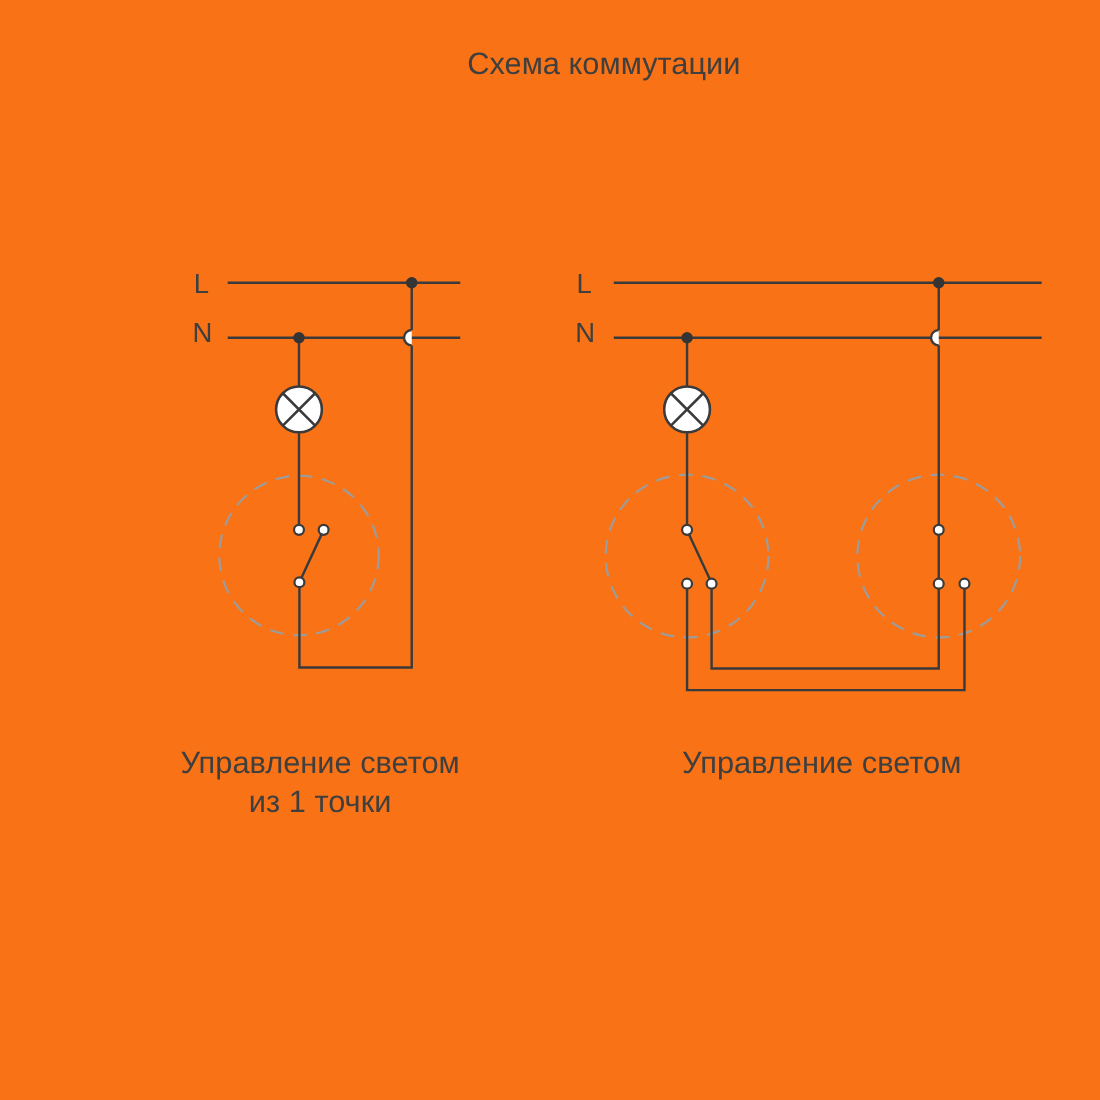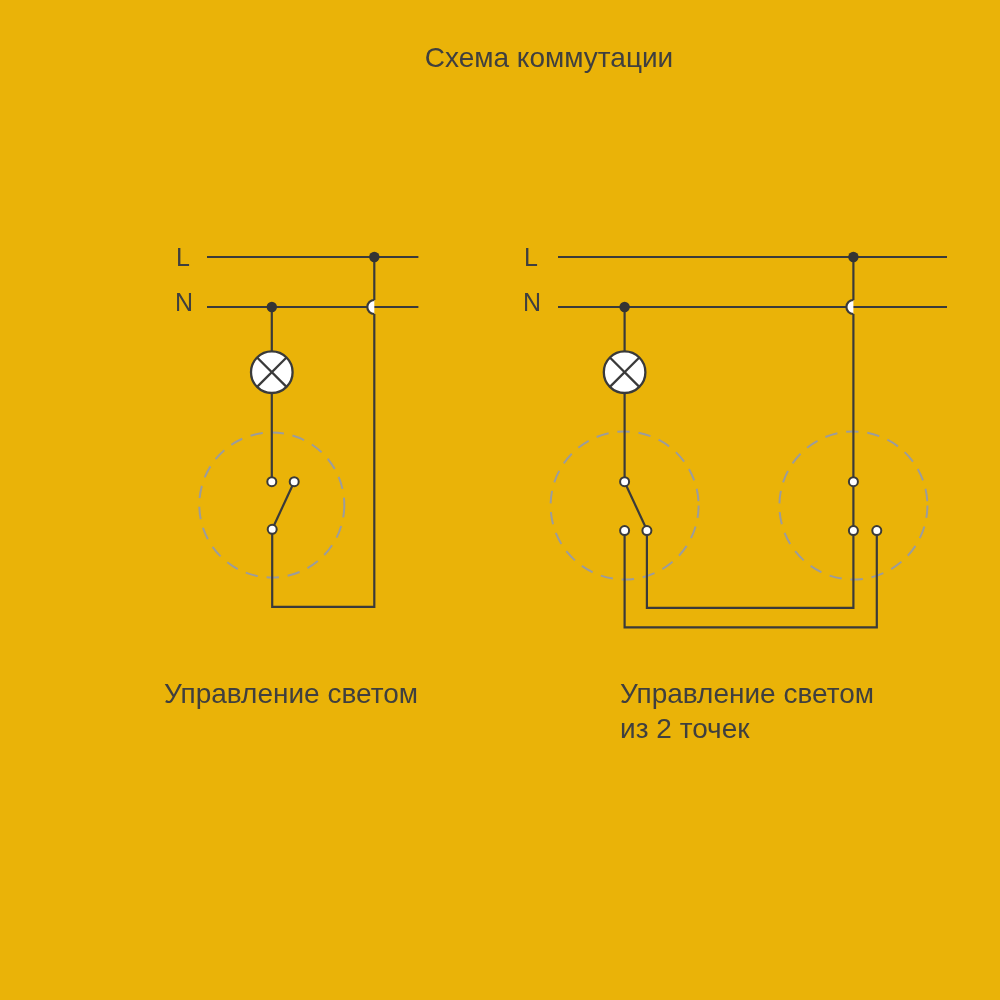--- a/index.html
+++ b/index.html
@@ -1,40 +1,40 @@
 <!DOCTYPE html>
 <html><head>
 <meta charset="utf-8">
 <style>
   html, body { margin: 0; padding: 0; background: #ffffff; }
   .page {
     position: relative;
     width: 1000px;
     height: 1000px;
-    background: #eab308;
+    background: #f97316;
     overflow: hidden;
     font-family: "Liberation Sans", sans-serif;
   }
   .title-block {
     position: absolute;
     top: 40px;
     left: 549px;
     transform: translateX(-50%);
     text-align: center;
     color: #3f3f3f;
     font-size: 28px;
     font-weight: 300;
     line-height: 35px;
     white-space: nowrap;
   }
   .caption {
     position: absolute;
     top: 676px;
     transform: translateX(-50%);
-    text-align: left;
+    text-align: center;
     color: #3f3f3f;
     font-size: 28px;
     font-weight: 300;
     line-height: 35px;
     white-space: nowrap;
   }
   .caption-left  { left: 291px; }
   .caption-right { left: 747px; }
   svg.schematic {
     position: absolute;
@@ -123,20 +123,20 @@
       <circle class="dot" cx="853.4" cy="257" r="5.2"></circle>
       <circle class="dot" cx="624.6" cy="307" r="5.2"></circle>
 
       <text class="netlabel" x="531" y="266" text-anchor="middle">L</text>
       <text class="netlabel" x="532" y="311" text-anchor="middle">N</text>
     </g>
   </svg>
 
   <div class="caption caption-left">
     <div>Управление светом</div>
+    <div>из 1 точки</div>
   </div>
 
   <div class="caption caption-right">
     <div>Управление светом</div>
-    <div>из 2 точек</div>
   </div>
 
 </div>
 
 </body></html>

